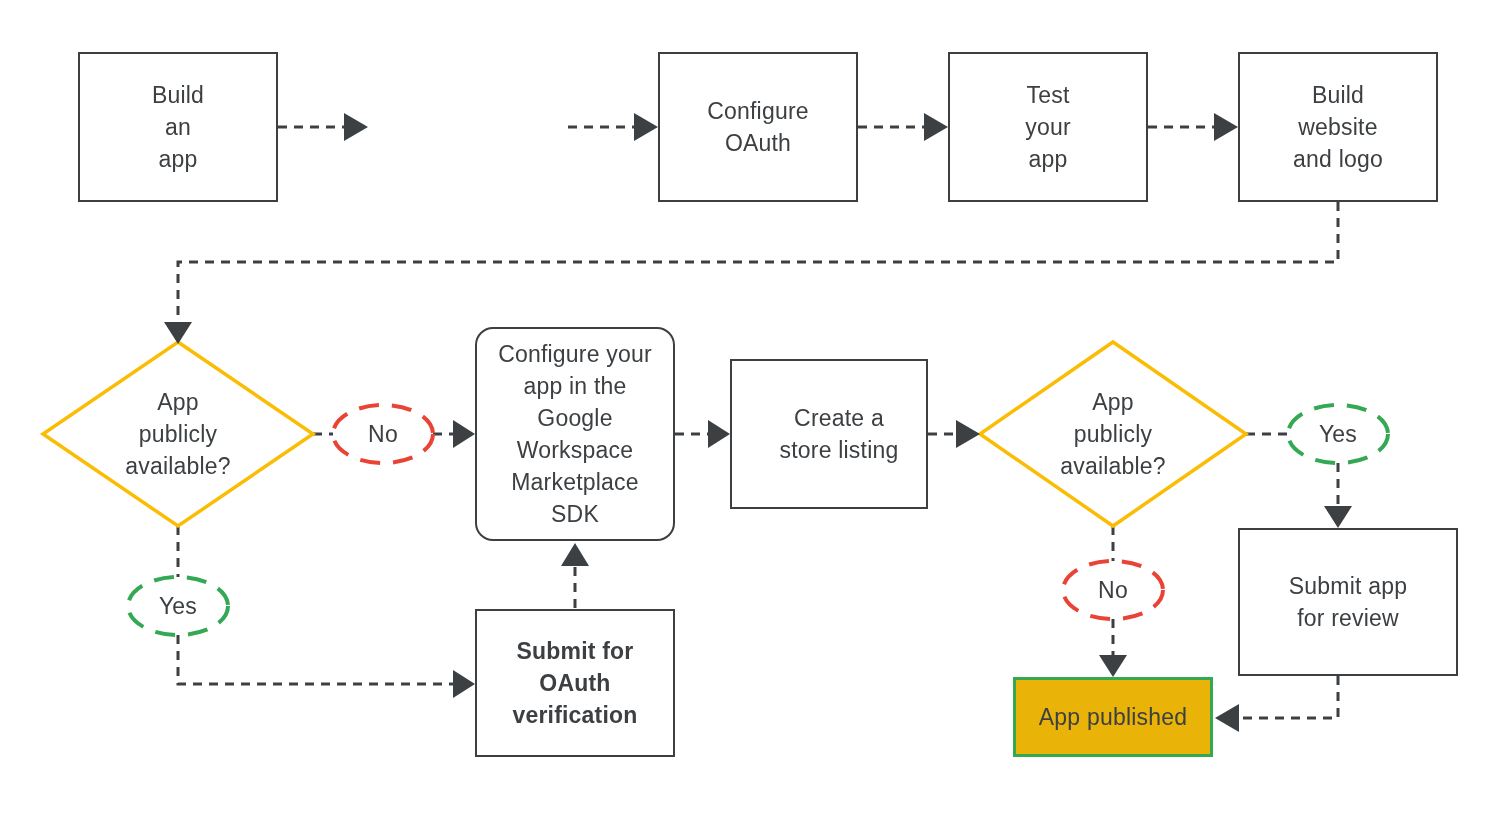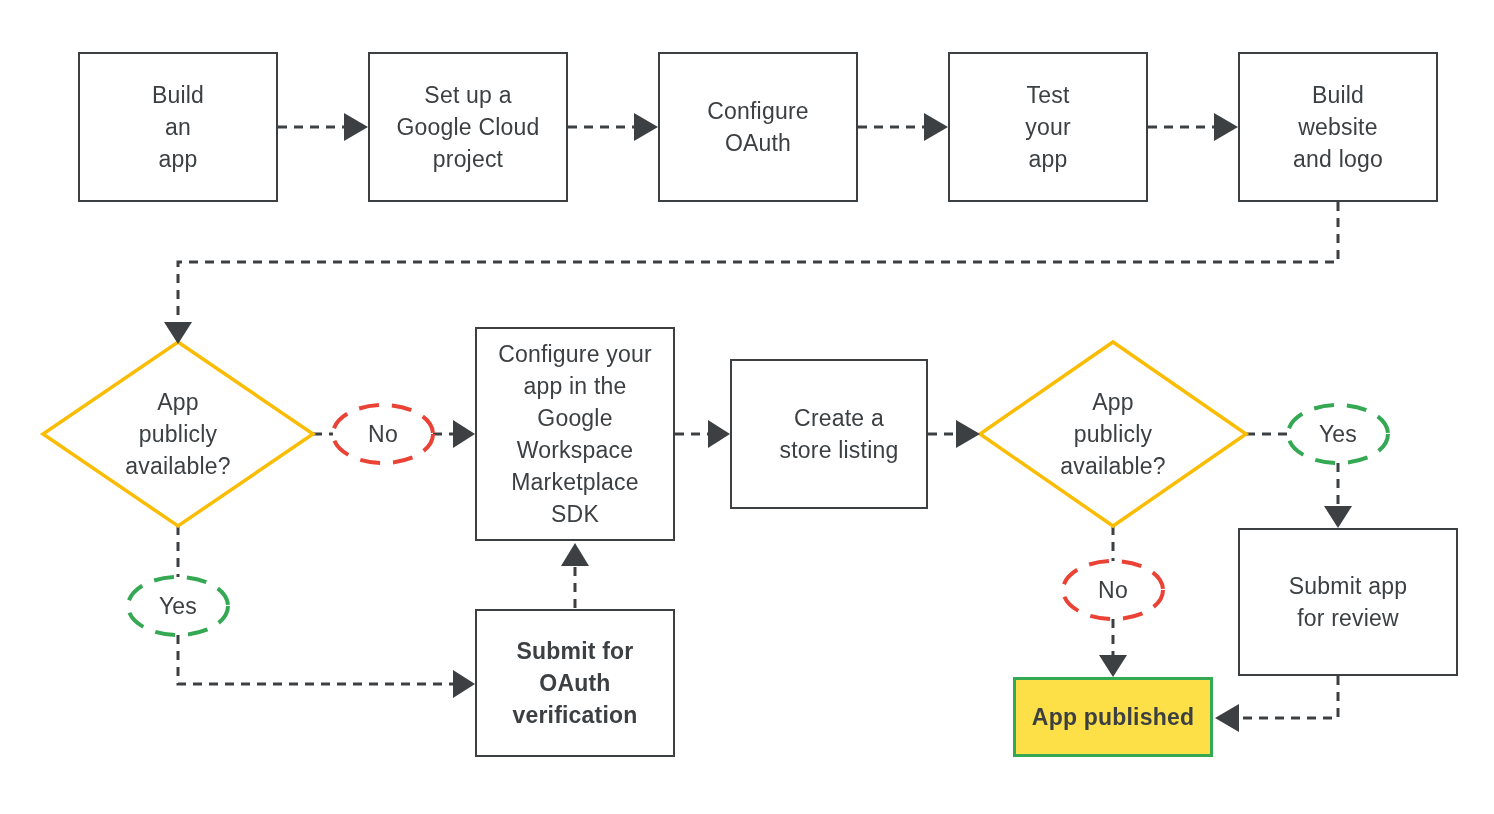--- a/index.html
+++ b/index.html
@@ -33,22 +33,21 @@
     line-height: 32px;
     letter-spacing: 0.2px;
     box-sizing: border-box;
   }
   .rect-node {
     border: 2px solid #3c4043;
     background: #ffffff;
   }
   .green-node {
     border: 3px solid #34a853;
-    background: #fde047;
-    font-weight: bold;
+    background: #eab308;
   }
   .free-label {
     background: transparent;
   }
   .flow {
     stroke: #3c4043;
     stroke-width: 3;
     stroke-dasharray: 9 7;
     fill: none;
   }
@@ -115,36 +114,33 @@
     <polygon class="head" points="1239,704 1239,732 1215,718"></polygon>
     <polygon class="head" points="1099,655 1127,655 1113,677"></polygon>
     <polygon class="head" points="453,670 453,698 475,684"></polygon>
     <polygon class="head" points="561,566 589,566 575,543"></polygon>
   </svg>
 
   <div class="node rect-node" style="left:78px; top:52px; width:200px; height:150px;">Build
 an
 app</div>
 
-  <div class="node rect-node" style="left:368px; top:52px; width:200px; height:150px;">Set up a
-Google Cloud
-project</div>
 
   <div class="node rect-node" style="left:658px; top:52px; width:200px; height:150px;">Configure
 OAuth</div>
 
   <div class="node rect-node" style="left:948px; top:52px; width:200px; height:150px;">Test
 your
 app</div>
 
   <div class="node rect-node" style="left:1238px; top:52px; width:200px; height:150px;">Build
 website
 and logo</div>
 
-  <div class="node rect-node" style="left:475px; top:327px; width:200px; height:214px;">Configure your
+  <div class="node rect-node" style="left:475px; top:327px; width:200px; height:214px;border-radius:18px;">Configure your
 app in the
 Google
 Workspace
 Marketplace
 SDK</div>
 
   <div class="node rect-node" style="left:730px; top:359px; width:198px; height:150px;padding-left:20px;">Create a
 store listing</div>
 
   <div class="node rect-node" style="left:1238px; top:528px; width:220px; height:148px;">Submit app

